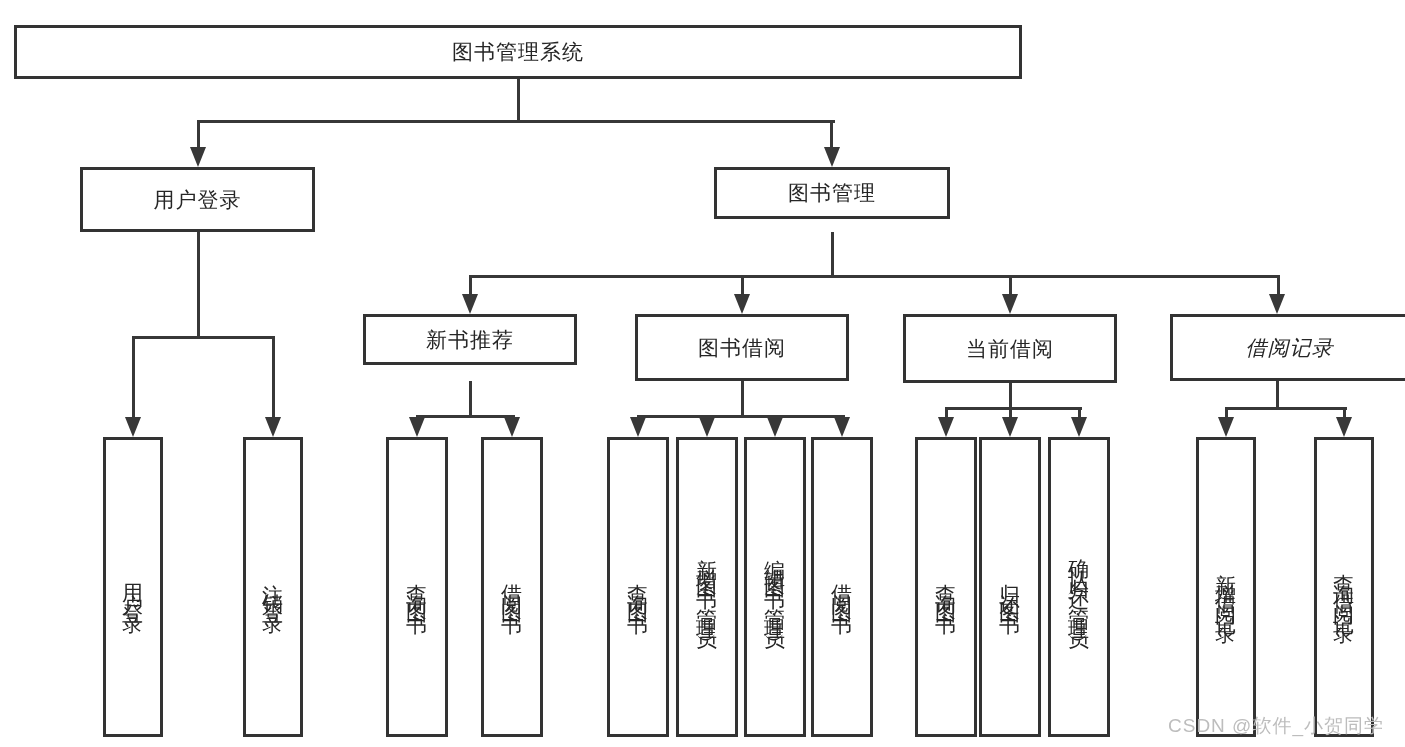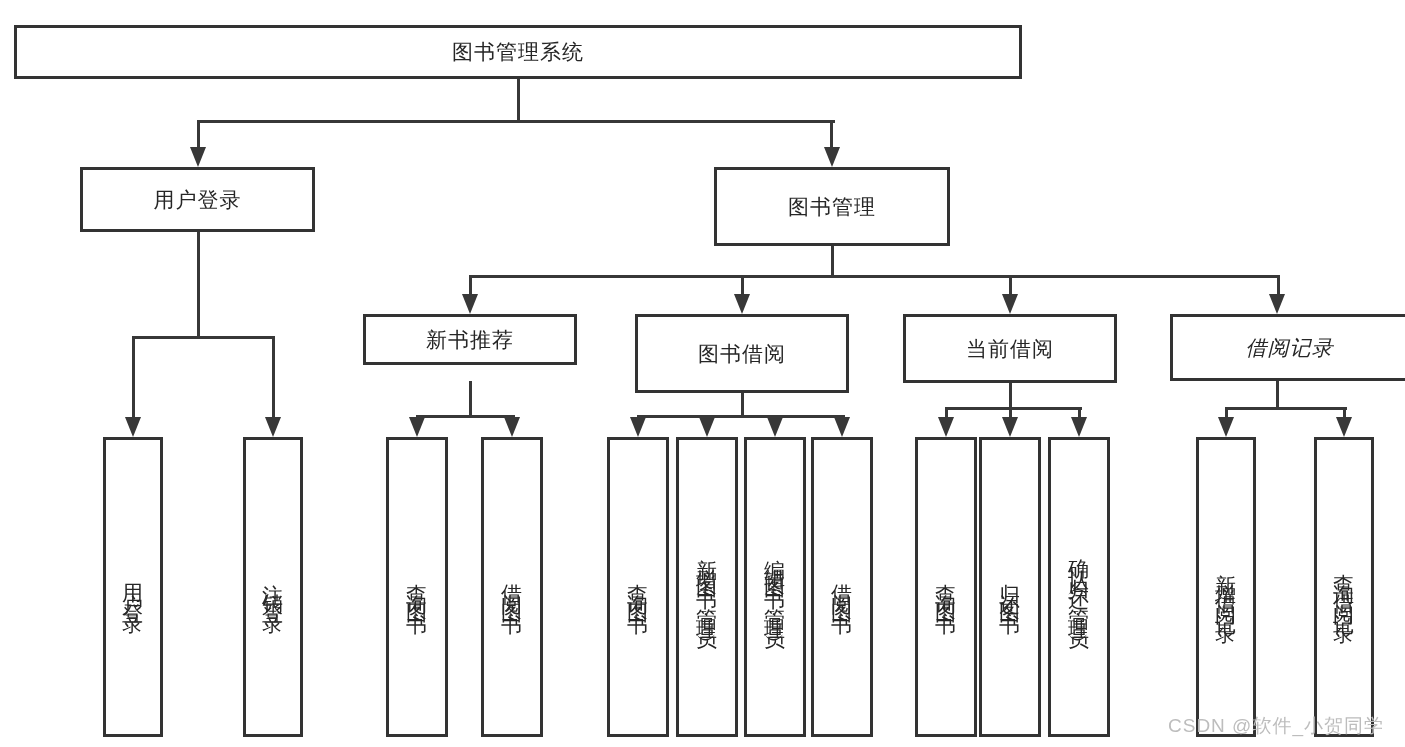--- a/index.html
+++ b/index.html
@@ -64,42 +64,42 @@
   <div class="box" style="left:14px; top:13px; width:1008px; height:54px;margin-top:12px;">图书管理系统</div>
 
   <div class="line" style="left:517px; top:67px; width:3px; height:53px;"></div>
   <div class="line" style="left:197px; top:120px; width:638px; height:3px;"></div>
   <div class="line" style="left:197px; top:120px; width:3px; height:28px;"></div>
   <div class="arrow" style="left:190px; top:147px;"></div>
   <div class="line" style="left:830px; top:120px; width:3px; height:28px;"></div>
   <div class="arrow" style="left:824px; top:147px;"></div>
 
   <div class="box" style="left:80px; top:167px; width:235px; height:65px;">用户登录</div>
-  <div class="box" style="left:714px; top:167px; width:236px; height:79px;">图书管理</div>
+  <div class="box" style="left:714px; top:167px; width:236px; height:52px;">图书管理</div>
 
   <div class="line" style="left:197px; top:232px; width:3px; height:104px;"></div>
   <div class="line" style="left:132px; top:336px; width:143px; height:3px;"></div>
   <div class="line" style="left:132px; top:336px; width:3px; height:81px;"></div>
   <div class="arrow" style="left:125px; top:417px;"></div>
   <div class="line" style="left:272px; top:336px; width:3px; height:81px;"></div>
   <div class="arrow" style="left:265px; top:417px;"></div>
 
   <div class="line" style="left:831px; top:232px; width:3px; height:43px;"></div>
   <div class="line" style="left:469px; top:275px; width:811px; height:3px;"></div>
   <div class="line" style="left:469px; top:275px; width:3px; height:19px;"></div>
   <div class="arrow" style="left:462px; top:294px;"></div>
   <div class="line" style="left:741px; top:275px; width:3px; height:19px;"></div>
   <div class="arrow" style="left:734px; top:294px;"></div>
   <div class="line" style="left:1009px; top:275px; width:3px; height:19px;"></div>
   <div class="arrow" style="left:1002px; top:294px;"></div>
   <div class="line" style="left:1277px; top:275px; width:3px; height:19px;"></div>
   <div class="arrow" style="left:1269px; top:294px;"></div>
 
   <div class="box" style="left:363px; top:314px; width:214px; height:51px;">新书推荐</div>
-  <div class="box" style="left:635px; top:314px; width:214px; height:79px;">图书借阅</div>
+  <div class="box" style="left:635px; top:314px; width:214px; height:67px;">图书借阅</div>
   <div class="box" style="left:903px; top:314px; width:214px; height:69px;">当前借阅</div>
   <div class="box" style="left:1170px; top:314px; width:239px; height:67px;font-style:italic;">借阅记录</div>
 
   <div class="line" style="left:469px; top:381px; width:3px; height:34px;"></div>
   <div class="line" style="left:416px; top:415px; width:99px; height:3px;"></div>
   <div class="arrow" style="left:409px; top:417px;"></div>
   <div class="arrow" style="left:504px; top:417px;"></div>
 
   <div class="line" style="left:741px; top:381px; width:3px; height:34px;"></div>
   <div class="line" style="left:637px; top:415px; width:208px; height:3px;"></div>

